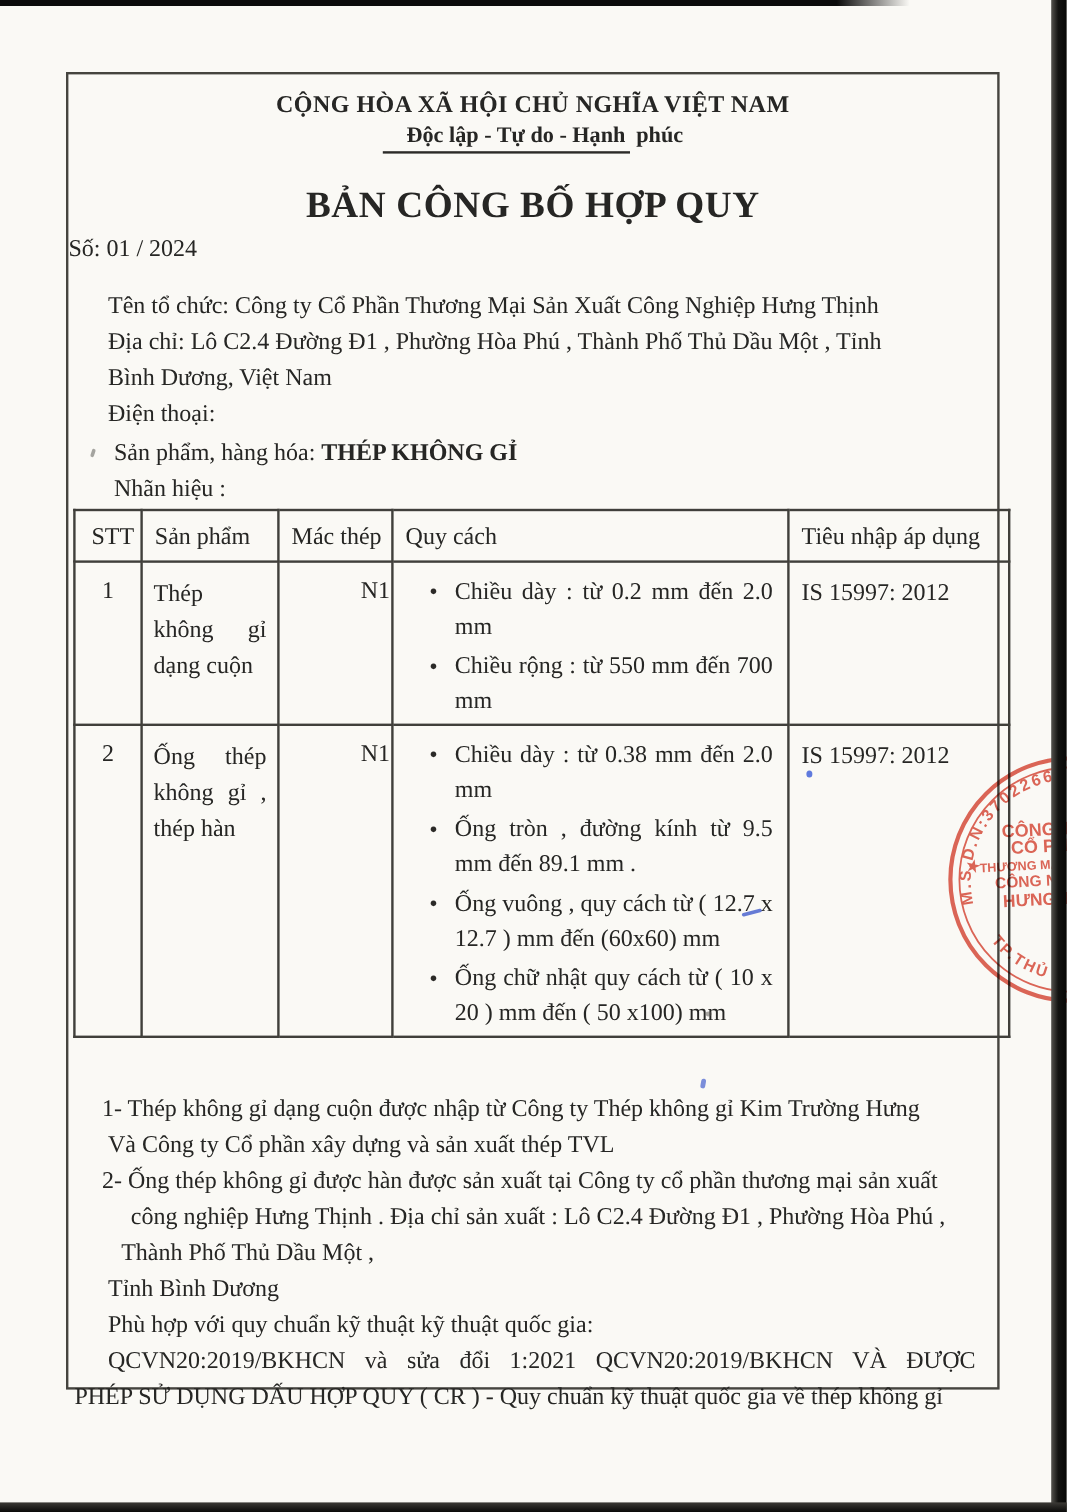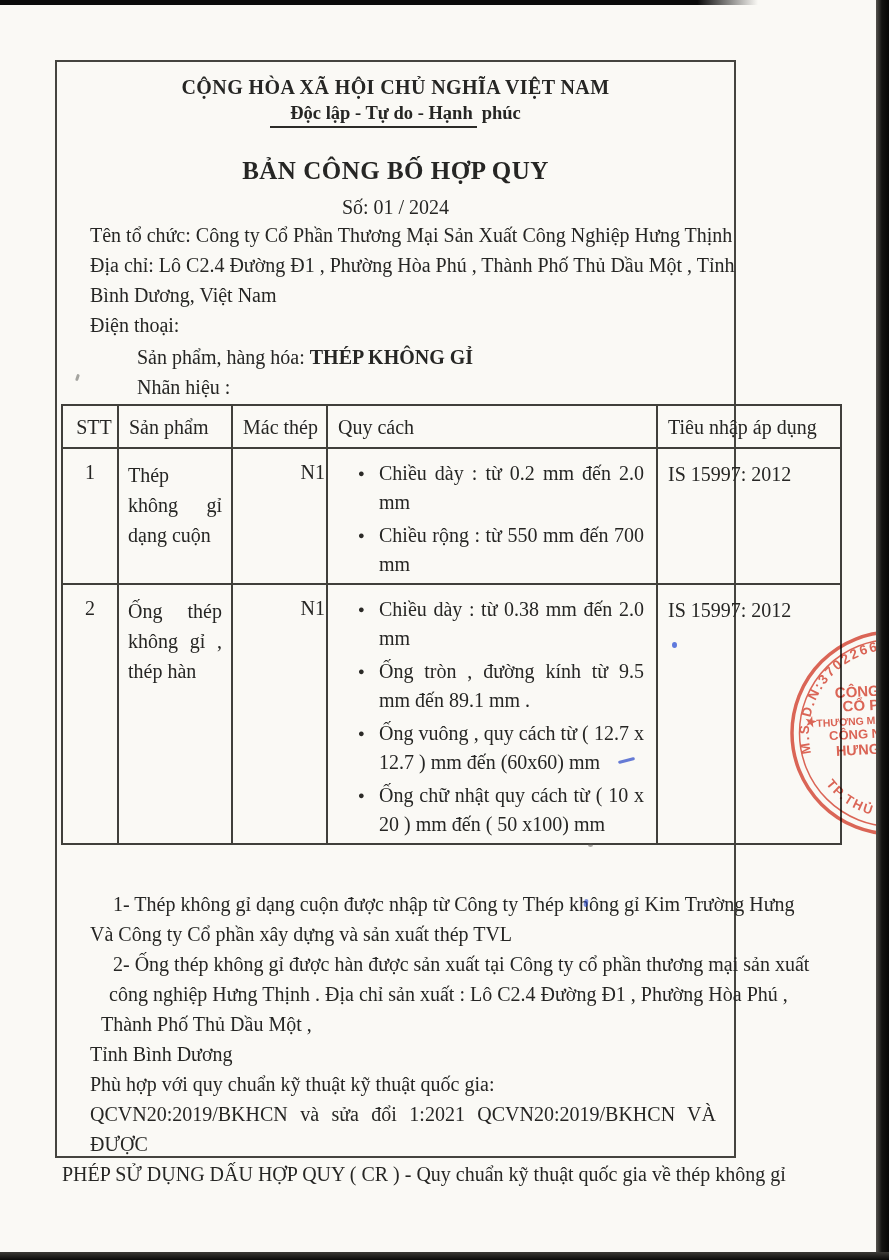--- a/index.html
+++ b/index.html
@@ -11,54 +11,54 @@
   }
   
   .top-strip{position:absolute;left:0;top:0;width:758px;height:5px;z-index:20;
     background:linear-gradient(to right,#0b0b0b 0 92%,rgba(11,11,11,0));}
   .right-strip{position:absolute;right:0;top:0;width:13px;height:1260px;z-index:20;
     background:linear-gradient(to right,#55534e,#131311 45%,#070706);}
   .bottom-strip{position:absolute;left:0;bottom:0;width:889px;height:8px;z-index:20;
     background:linear-gradient(to bottom,#3c3a36,#0a0a09);}
 
   .frame{
-    position:absolute;left:55px;top:60px;width:681px;height:1098px;
+    position:absolute;left:55px;top:60px;width:778px;height:1098px;
     border:2px solid #45443f;box-sizing:border-box;z-index:2;
   }
 
   .nat1{margin-top:12px;text-align:center;font-weight:bold;font-size:20px;line-height:26px;letter-spacing:.4px;white-space:nowrap;}
   .nat2{text-align:center;font-weight:bold;font-size:18.5px;line-height:26px;white-space:nowrap;}
   .motto-u{border-bottom:2px solid #2c2b28;padding:0 4px 1px 20px;display:inline-block;line-height:23px;}
   .motto-t{padding-left:5px;margin-top:46px;}
-  .title{margin:28px 0 0;text-align:center;font-weight:bold;font-size:25px;line-height:30px;letter-spacing:.5px;white-space:nowrap;}
-  .docnum{margin-top:8px;text-align:center;font-size:20px;line-height:26px;white-space:nowrap;}
+  .title{margin:28px 0 0;text-align:center;font-weight:bold;font-size:31px;line-height:30px;letter-spacing:.5px;white-space:nowrap;}
+  .docnum{margin-top:8px;text-align:left;font-size:20px;line-height:26px;white-space:nowrap;}
 
   .p{margin:0;padding-left:33px;font-size:20px;line-height:30px;white-space:nowrap;}
-  .first{margin-top:0;}
-  .ind{padding-left:38px;margin-left:42px;}
+  .first{margin-top:20px;}
+  .ind{padding-left:38px;}
   .gap-top{margin-top:2px;}
   .bold{font-weight:bold;}
 
   table{table-layout:fixed;width:779px;border-collapse:collapse;margin:2px 0 0 4px;font-size:20px;}
   td,th{border:2px solid #403f3b;box-sizing:border-box;vertical-align:top;font-weight:normal;text-align:left;}
   thead th{vertical-align:middle;height:43px;padding:0 4px 0 10px;line-height:22px;}
   th.c-stt{text-align:center;padding-left:12px;}
   .cell-stt{text-align:center;padding-top:12px;}
   .cell-prod{padding:11px 9px 0 9px;text-align:justify;line-height:30px;}
   .cell-grade{text-align:right;padding-top:12px;}
   .cell-spec{padding:10px 12px 0 30px;}
   .cell-std{padding:11px 4px 0 10px;line-height:28px;}
   tr.r1{height:97px;} tr.r2{height:233px;}
   .spec{display:flex;margin-bottom:4px;}
   .dot{width:21px;flex:none;font-size:11px;line-height:29px;color:#2b2a27;}
   .spec-text{flex:1;text-align:justify;line-height:29px;}
 
   .notes{margin:44px 14px 0 0;font-size:20px;line-height:30px;}
   .notes div{white-space:nowrap;}
-  .n0,.n2{padding-left:56px;}
+  .n0,.n2{padding-left:28px;}
   .n1,.n5,.n6{padding-left:33px;}
   .n3{padding-left:52px;}
   .n4{padding-left:44px;}
   .n7{padding-left:33px;padding-right:4px;white-space:normal !important;
       text-align:justify;text-align-last:justify;}
   .n8{padding-left:5px;}
 
   .stamp{position:absolute;left:773px;top:613px;z-index:5;opacity:.92;mix-blend-mode:multiply;}
   .stamp text{font-family:"Liberation Sans", sans-serif;font-weight:bold;}
 

